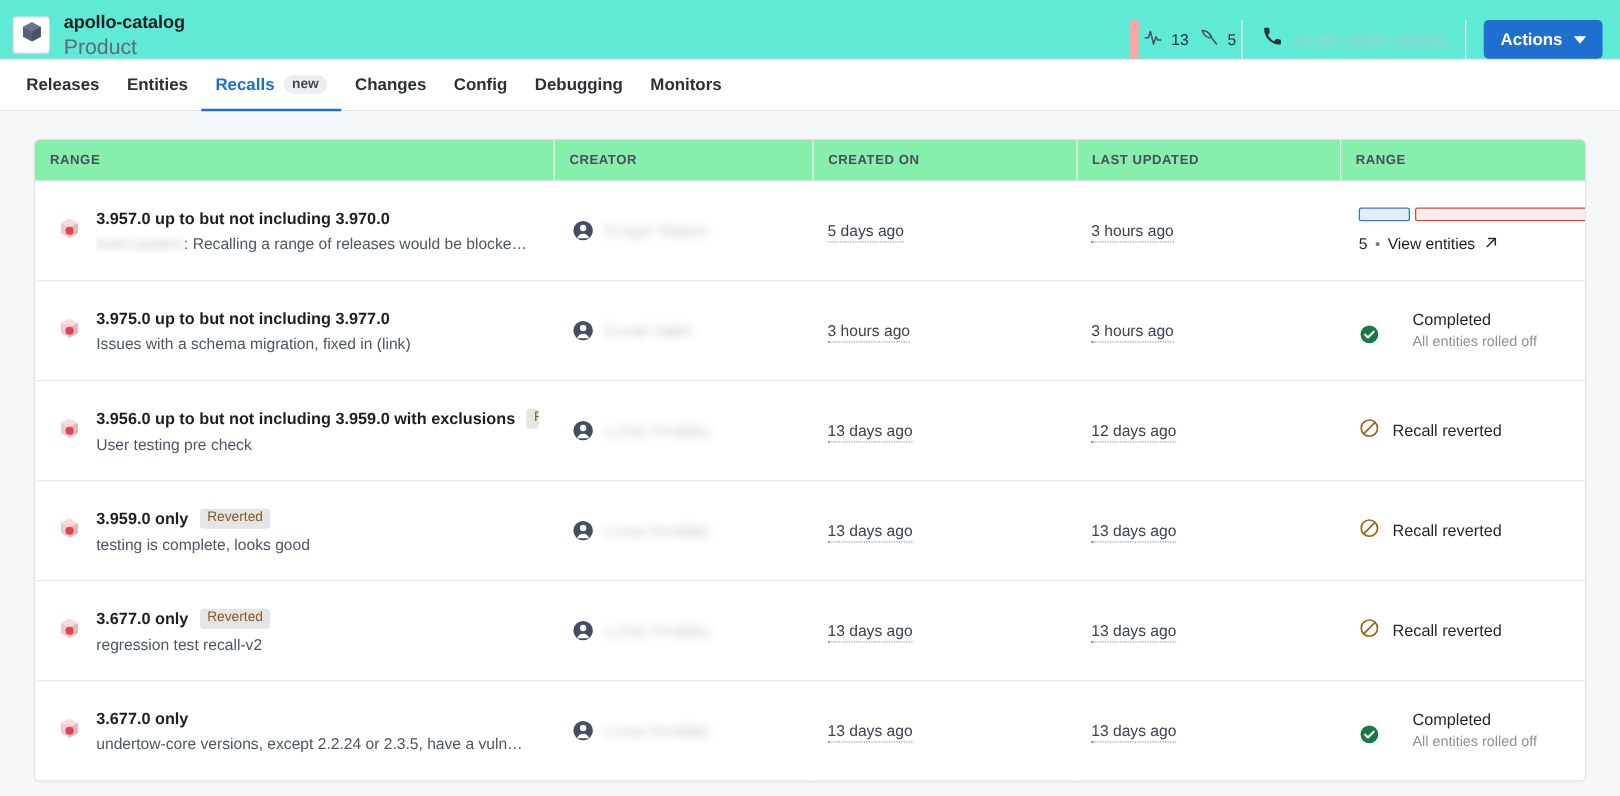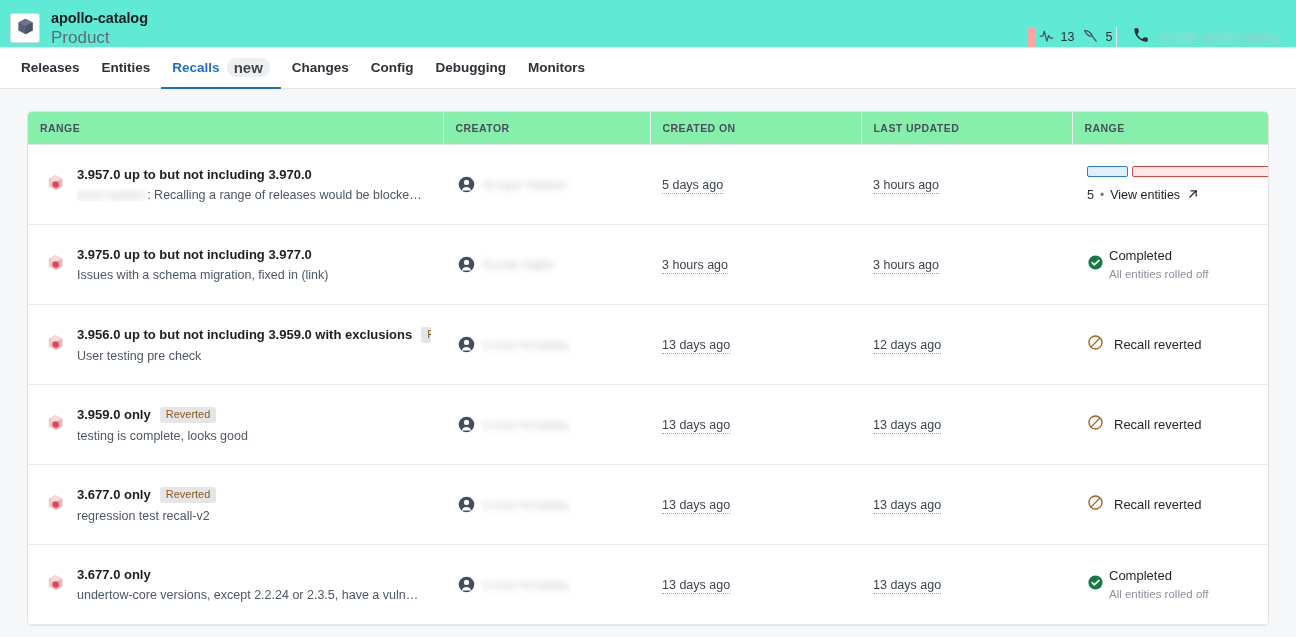--- a/index.html
+++ b/index.html
@@ -112,21 +112,21 @@
     cursor: pointer;
     border-bottom: 2.5px solid transparent;
     margin-bottom: -1px;
     font-weight: bold;
   }
   .tab.active { color: #1f6fd0; border-bottom-color: #1f6fd0; }
   .pill-new {
     background: #eceef1;
     color: #42474f;
     border-radius: 9px;
-    font-size: 15px;
+    font-size: 11px;
     padding: 2px 7px 2.5px;
     line-height: 1;
   }
 
   
   .page {
     background: #f6f7f8;
     height: calc(637px - 48px - 41px);
     padding: 22px 27px 0 27px;
   }
@@ -227,21 +227,21 @@
     border-radius: 2px;
   }
   .entities-line {
     display: flex; align-items: center; gap: 6px;
     font-size: 12.5px; color: #2b3137;
   }
   .ent-count { color: #2b3137; }
   .ent-dot { color: #767d8a; font-size: 12px; }
   .ent-link { color: #1b1f23; cursor: pointer; }
 
-  .status-flex { display: flex; align-items: center; gap: 5px; }
+  .status-flex { display: flex; align-items: flex-end; gap: 26px; }
   .status-texts { line-height: 1.25; }
   .status-title { font-size: 13px; color: #1f2329; }
   .status-sub { font-size: 11.5px; color: #8b919c; margin-top: 3px; }
   .status-mid { display: flex; align-items: center; gap: 10px; }
 </style>
 </head>
 <body>
 
 <div class="header">
   <div class="header-left">
@@ -284,20 +284,26 @@
 
     <div class="phone-cell">
       <span>
         <svg width="16" height="16" viewBox="0 0 24 24" fill="#2b3137" aria-hidden="true">
           <path d="M6.6 10.8c1.6 3.1 4.1 5.6 7.2 7.2l2.4-2.4c.3-.3.7-.4 1.1-.3 1.2.4 2.5.6 3.8.6.6 0 1 .4 1 1V21c0 .6-.4 1-1 1C10.6 22 2 13.4 2 2.9c0-.6.4-1 1-1h4.1c.6 0 1 .4 1 1 0 1.3.2 2.6.6 3.8.1.4 0 .8-.3 1.1z"></path>
         </svg>
       </span>
       <span class="blurred">on-call: apollo-catalog</span>
     </div>
 
+    <div class="actions-cell">
+      <button class="actions-btn">
+        <span>Actions</span>
+        <span class="caret"></span>
+      </button>
+    </div>
   </div>
 </div>
 
 <div class="tabbar">
   <div class="tab">
     <span>Releases</span>
   </div>
   <div class="tab">
     <span>Entities</span>
   </div>

